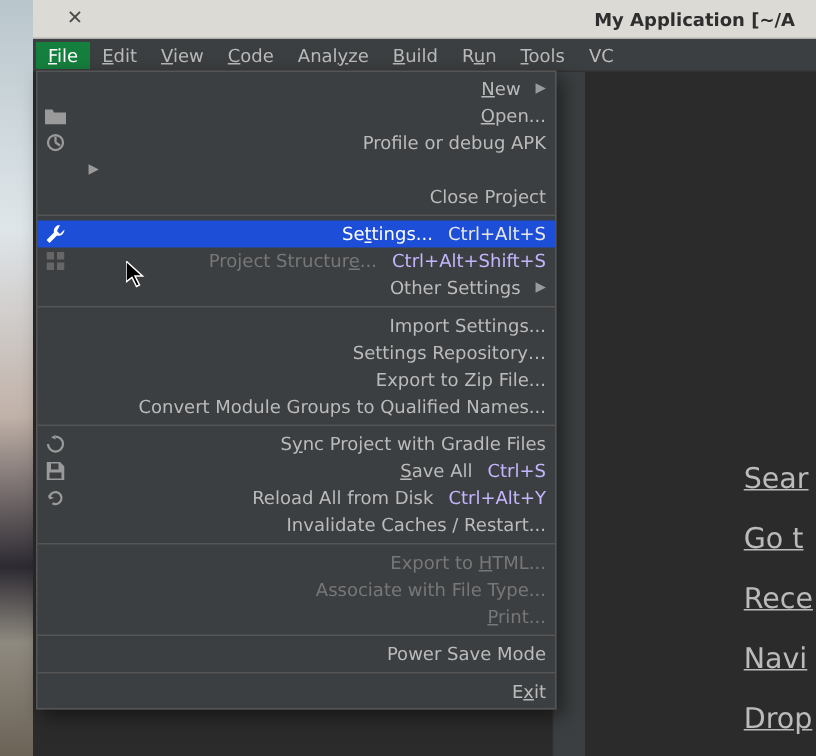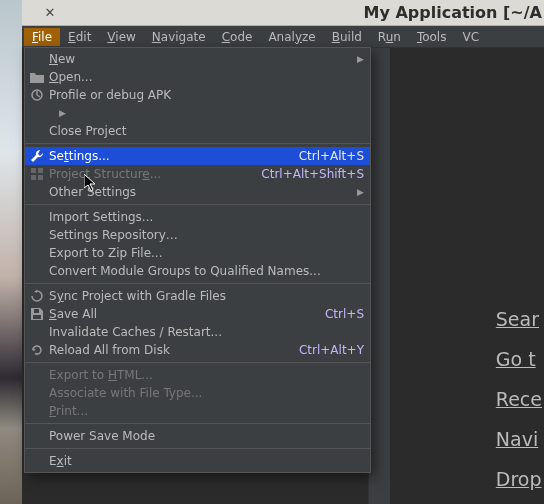--- a/index.html
+++ b/index.html
@@ -44,40 +44,40 @@
   .titlebar .close {
     width: 20px; height: 20px;
     margin-left: 18px;
     display: flex; align-items: center; justify-content: center;
     color: #4a4a4a;
     font-size: 13px;
     line-height: 1;
   }
   .titlebar .title {
     position: absolute;
-    right: 2px;
-    font-size: 16px;
+    right: 14px;
+    font-size: 12px;
     font-weight: bold;
     color: #2e2e2e;
   }
   .menubar {
     height: 22px;
     background: #3c3f41;
     display: flex;
     align-items: center;
     padding: 0 2px;
     color: #bbbbbb;
     border-bottom: 1px solid #323232;
   }
   .menubar .menu {
     padding: 2px 8px;
     cursor: default;
   }
   .menubar .menu.open {
-    background: #a16207;
+    background: #15803d;
     color: #ffffff;
   }
   .menubar .menu u { text-decoration: underline; }
   .content {
     position: absolute;
     left: 0; top: 48px;
     right: 0; bottom: 0;
     background: #2b2b2b;
   }
   .rightcol {
@@ -95,20 +95,21 @@
     left: 24px;
     top: 47px;
     width: 347px;
     background: #3c3f41;
     border: 1px solid #555555;
     box-shadow: 4px 4px 12px rgba(0,0,0,0.5);
     z-index: 10;
     font-size: 12px;
     color: #bbbbbb;
     padding: 2px 0;
+    text-align: right;
   }
   .menu-item {
     display: flex;
     align-items: center;
     height: 18px;
     padding: 0 6px 0 0;
     cursor: default;
     position: relative;
   }
   .menu-item.highlight {
@@ -169,21 +170,20 @@
     <div class="close">
       <span>✕</span>
     </div>
     <div class="title">My Application [~/A</div>
   </div>
 
   <div class="menubar" id="menubar">
       <div class="menu open"><u>F</u>ile</div>
       <div class="menu"><u>E</u>dit</div>
       <div class="menu"><u>V</u>iew</div>
-      <div class="menu"><u>N</u>avigate</div>
       <div class="menu"><u>C</u>ode</div>
       <div class="menu">Anal<u>y</u>ze</div>
       <div class="menu"><u>B</u>uild</div>
       <div class="menu">R<u>u</u>n</div>
       <div class="menu"><u>T</u>ools</div>
       <div class="menu">VC</div>
     </div>
 
   <div class="content"></div>
 
@@ -289,32 +289,32 @@
         <svg width="12" height="12" viewBox="0 0 12 12">
           <path d="M1,0 L9,0 L12,3 L12,12 L0,12 L0,0 Z" fill="#9a9a9a"></path>
           <rect x="3" y="1" width="5" height="4" fill="#3c3f41"></rect>
           <rect x="2" y="7" width="8" height="4" fill="#3c3f41"></rect>
         </svg>
       </span>
       <span class="label"><u>S</u>ave All</span>
       <span class="shortcut">Ctrl+S</span>
     </div>
     <div class="menu-item">
-      <span class="icon"></span>
-      <span class="label">Invalidate Caches / Restart...</span>
-    </div>
-    <div class="menu-item">
       <span class="icon">
         <svg width="12" height="12" viewBox="0 0 12 12">
           <path d="M2,6 A4,4 0 1 1 4,9.5" fill="none" stroke="#9a9a9a" stroke-width="1.5"></path>
           <path d="M1,4 L2,7 L5,6 Z" fill="#9a9a9a"></path>
         </svg>
       </span>
       <span class="label">Reload All from Disk</span>
       <span class="shortcut">Ctrl+Alt+Y</span>
+    </div>
+    <div class="menu-item">
+      <span class="icon"></span>
+      <span class="label">Invalidate Caches / Restart...</span>
     </div>
     <div class="sep"></div>
     <div class="menu-item disabled">
       <span class="icon"></span>
       <span class="label">Export to <u>H</u>TML...</span>
     </div>
     <div class="menu-item disabled">
       <span class="icon"></span>
       <span class="label">Associate with File Type...</span>
     </div>

